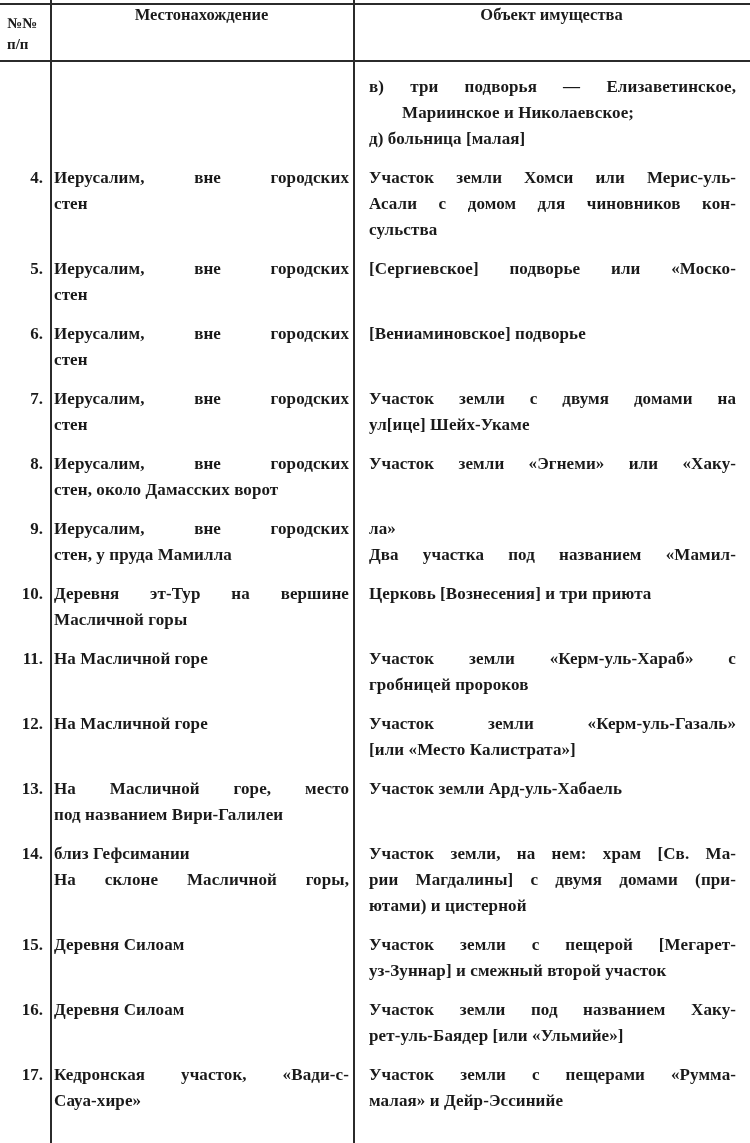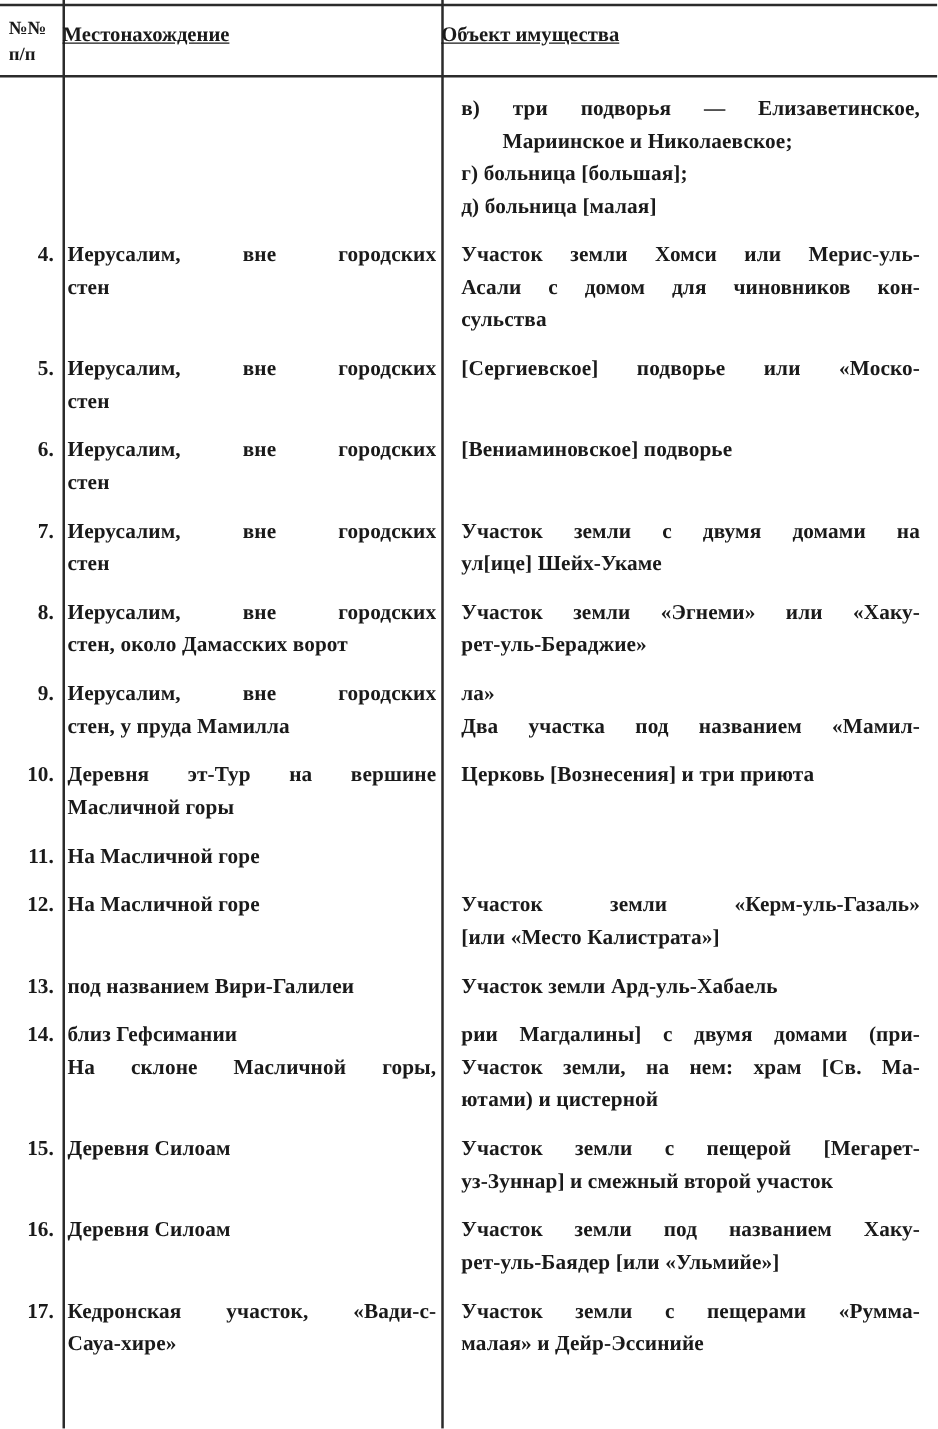--- a/index.html
+++ b/index.html
@@ -45,22 +45,22 @@
     height: 55px;
     border-bottom: 2px solid var(--line);
   }
   .h-num {
     font-size: 15px; line-height: 21px;
     padding: 8px 0 0 7px;
     white-space: pre-line;
   }
   .h-loc, .h-obj {
     font-size: 16.5px;
-    padding-top: 13px;
-    text-decoration: underline;
+    text-align: center;
+    padding-top: 0;
   }
   
   .row { padding-bottom: 13px; }
   .row-cont { padding-top: 12px; }
   .cell { font-size: 17px; }
   .cell-num {
     text-align: right;
     padding-right: 7px;
     line-height: 26px;
   }
@@ -92,21 +92,20 @@
       <div class="h-loc">Местонахождение</div>
       <div class="h-obj">Объект имущества</div>
     </div>
 
     <div class="grid-row row row-cont">
       <div class="cell cell-num"></div>
       <div class="cell cell-loc"></div>
       <div class="cell cell-obj">
           <div class="tl">в) три подворья — Елизаветинское,</div>
           <div class="tl tl-last tl-ind">Мариинское и Николаевское;</div>
-          <div class="tl tl-last">г) больница [большая];</div>
           <div class="tl tl-last">д) больница [малая]</div>
         </div>
     </div>
 
     <div id="rows">
         <div class="grid-row row">
           <div class="cell cell-num">4.</div>
           <div class="cell cell-loc">
             <div class="tl">Иерусалим, вне городских</div>
             <div class="tl tl-last">стен</div>
@@ -149,21 +148,20 @@
           </div>
         </div>
         <div class="grid-row row">
           <div class="cell cell-num">8.</div>
           <div class="cell cell-loc">
             <div class="tl">Иерусалим, вне городских</div>
             <div class="tl tl-last">стен, около Дамасских ворот</div>
           </div>
           <div class="cell cell-obj">
             <div class="tl">Участок земли «Эгнеми» или «Хаку-</div>
-            <div class="tl tl-last">рет-уль-Бераджие»</div>
           </div>
         </div>
         <div class="grid-row row">
           <div class="cell cell-num">9.</div>
           <div class="cell cell-loc">
             <div class="tl">Иерусалим, вне городских</div>
             <div class="tl tl-last">стен, у пруда Мамилла</div>
           </div>
           <div class="cell cell-obj">
             <div class="tl tl-last">ла»</div>
@@ -178,49 +176,54 @@
           </div>
           <div class="cell cell-obj">
             <div class="tl tl-last">Церковь [Вознесения] и три приюта</div>
           </div>
         </div>
         <div class="grid-row row">
           <div class="cell cell-num">11.</div>
           <div class="cell cell-loc">
             <div class="tl tl-last">На Масличной горе</div>
           </div>
+          <div class="cell cell-obj">
+            <div class="tl">Участок земли «Керм-уль-Хараб» с</div>
+            <div class="tl tl-last">гробницей пророков</div>
+          </div>
         </div>
         <div class="grid-row row">
           <div class="cell cell-num">12.</div>
           <div class="cell cell-loc">
             <div class="tl tl-last">На Масличной горе</div>
           </div>
           <div class="cell cell-obj">
             <div class="tl">Участок земли «Керм-уль-Газаль»</div>
             <div class="tl tl-last">[или «Место Калистрата»]</div>
           </div>
         </div>
         <div class="grid-row row">
           <div class="cell cell-num">13.</div>
           <div class="cell cell-loc">
+            <div class="tl">На Масличной горе, место</div>
             <div class="tl tl-last">под названием Вири-Галилеи</div>
           </div>
           <div class="cell cell-obj">
             <div class="tl tl-last">Участок земли Ард-уль-Хабаель</div>
           </div>
         </div>
         <div class="grid-row row">
           <div class="cell cell-num">14.</div>
           <div class="cell cell-loc">
             <div class="tl tl-last">близ Гефсимании</div>
             <div class="tl">На склоне Масличной горы,</div>
           </div>
           <div class="cell cell-obj">
+            <div class="tl">Участок земли, на нем: храм [Св. Ма-</div>
             <div class="tl">рии Магдалины] с двумя домами (при-</div>
-            <div class="tl">Участок земли, на нем: храм [Св. Ма-</div>
             <div class="tl tl-last">ютами) и цистерной</div>
           </div>
         </div>
         <div class="grid-row row">
           <div class="cell cell-num">15.</div>
           <div class="cell cell-loc">
             <div class="tl tl-last">Деревня Силоам</div>
           </div>
           <div class="cell cell-obj">
             <div class="tl">Участок земли с пещерой [Мегарет-</div>

